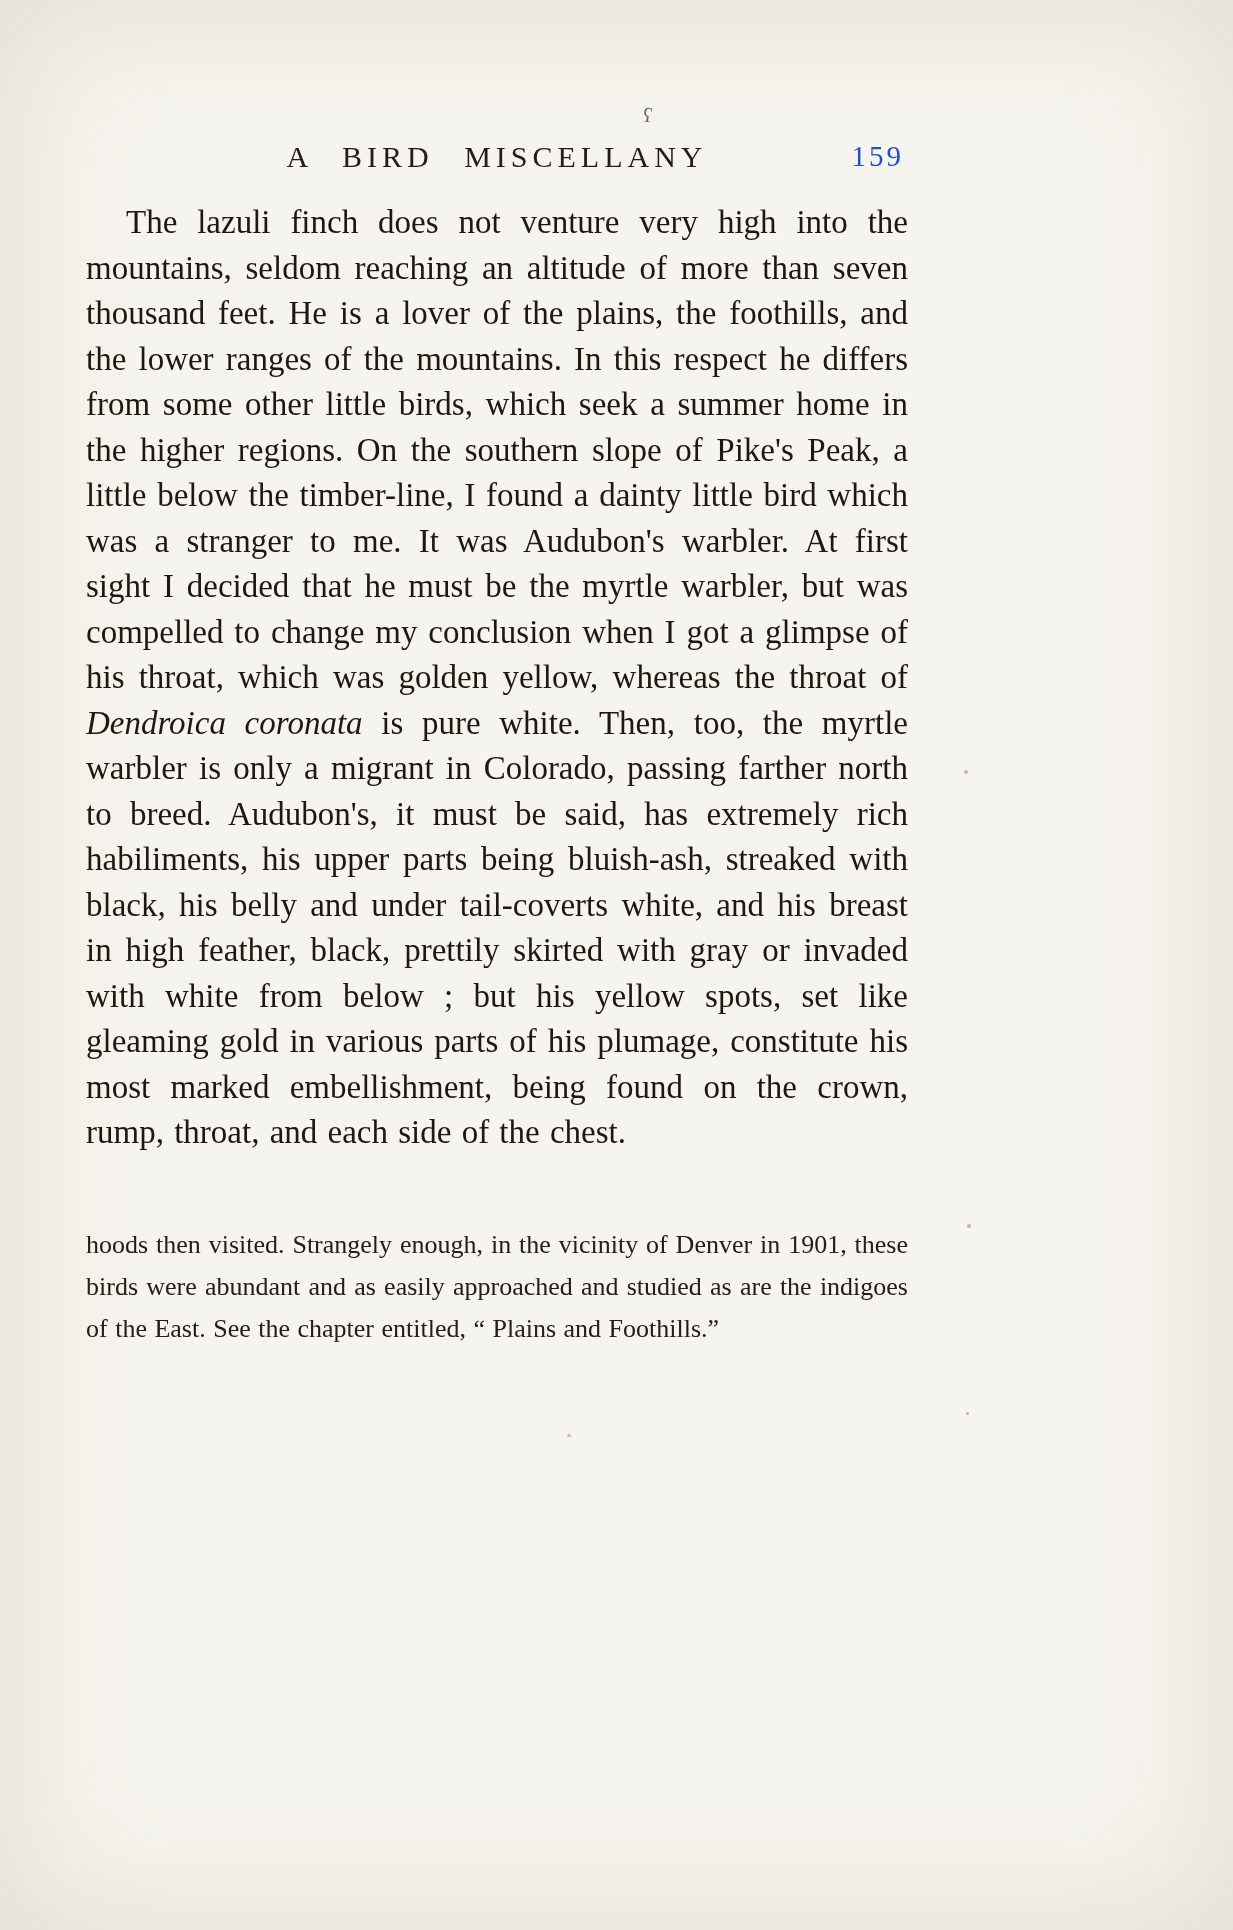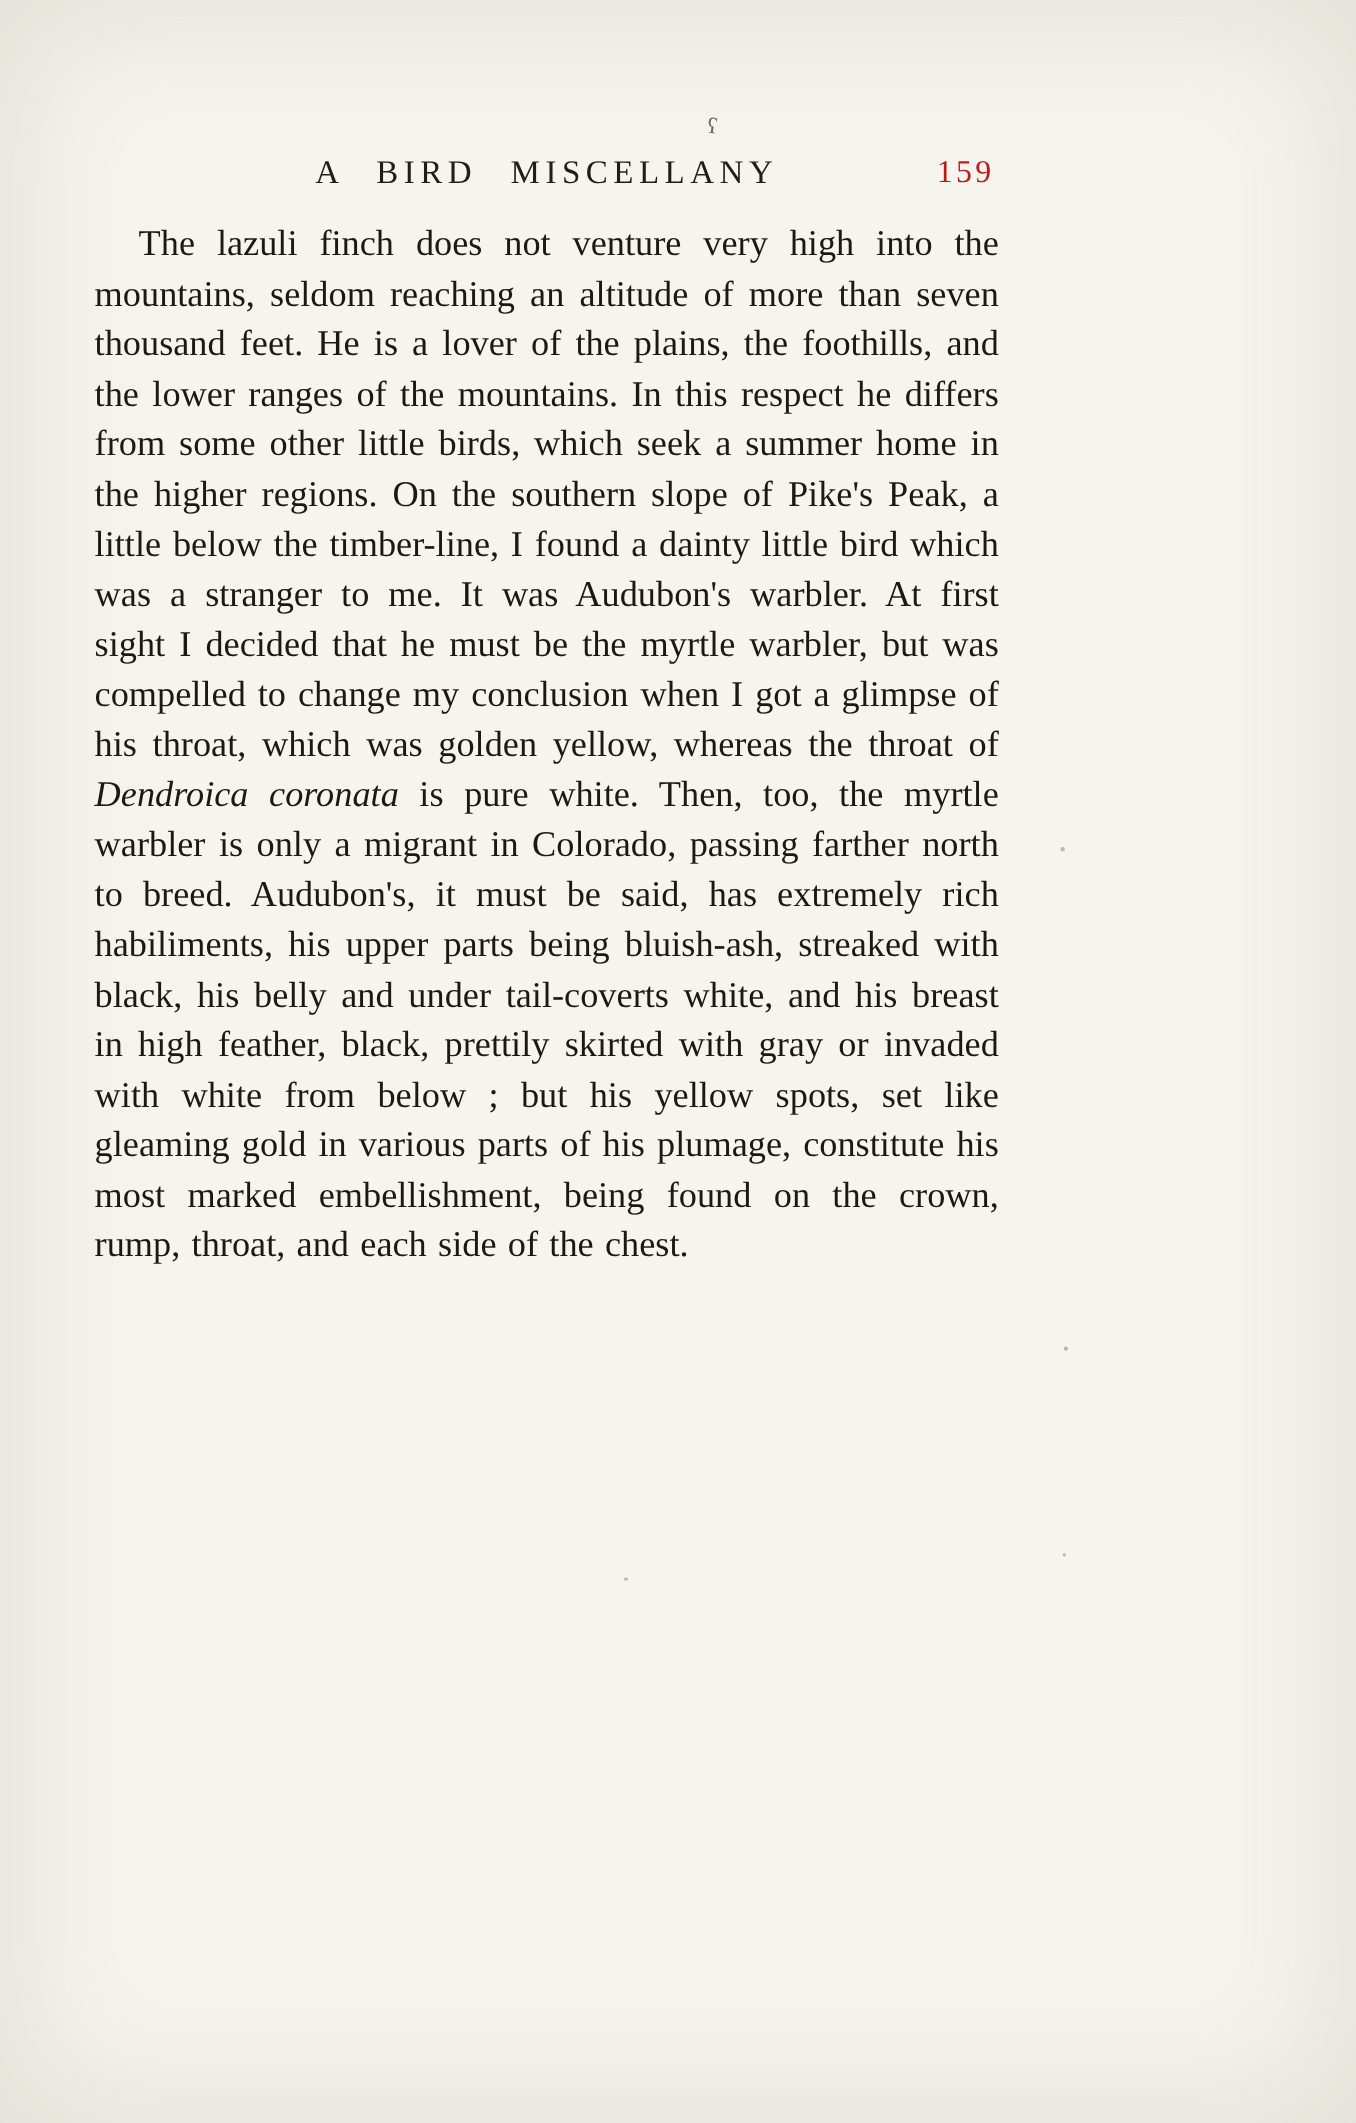--- a/index.html
+++ b/index.html
@@ -40,21 +40,21 @@
     word-spacing: 18px;
     white-space: nowrap;
     color: #211e17;
   }
   .page-number {
     position: absolute;
     right: 4px;
     top: 0;
     font-size: 29px;
     letter-spacing: 3px;
-    color: #b91c1c;
+    color: #1d4ed8;
   }
   .body-text {
     margin: 16px 0 0 0;
     font-size: 33px;
     line-height: 45.5px;
     text-align: justify;
     text-indent: 40px;
     word-spacing: 2px;
     color: #1c1913;
   }
@@ -103,16 +103,17 @@
 
   <div class="text-column">
 
     <div class="header">
       <span class="running-title">A BIRD MISCELLANY</span>
       <span class="page-number">159</span>
     </div>
 
     <p class="body-text"><span>The lazuli finch does not venture very high into the mountains, seldom reaching an altitude of more than seven thousand feet.  He is a lover of the plains, the foothills, and the lower ranges of the mountains.  In this respect he differs from some other little birds, which seek a summer home in the higher regions.  On the southern slope of Pike's Peak, a little below the timber-line, I found a dainty little bird which was a stranger to me.  It was Audubon's warbler.  At first sight I decided that he must be the myrtle warbler, but was compelled to change my conclusion when I got a glimpse of his throat, which was golden yellow, whereas the throat of </span><em>Dendroica coronata</em><span> is pure white.  Then, too, the myrtle warbler is only a migrant in Colorado, passing farther north to breed.  Audubon's, it must be said, has extremely rich habiliments, his upper parts being bluish-ash, streaked with black, his belly and under tail-coverts white, and his breast in high feather, black, prettily skirted with gray or invaded with white from below ; but his yellow spots, set like gleaming gold in various parts of his plumage, constitute his most marked embellishment, being found on the crown, rump, throat, and each side of the chest.</span></p>
 
+    <p class="footnote">hoods then visited.  Strangely enough, in the vicinity of Denver in 1901, these birds were abundant and as easily approached and studied as are the indigoes of the East.  See the chapter entitled, “ Plains and Foothills.”</p>
 
   </div>
 
 </div>
 
 </body></html>

